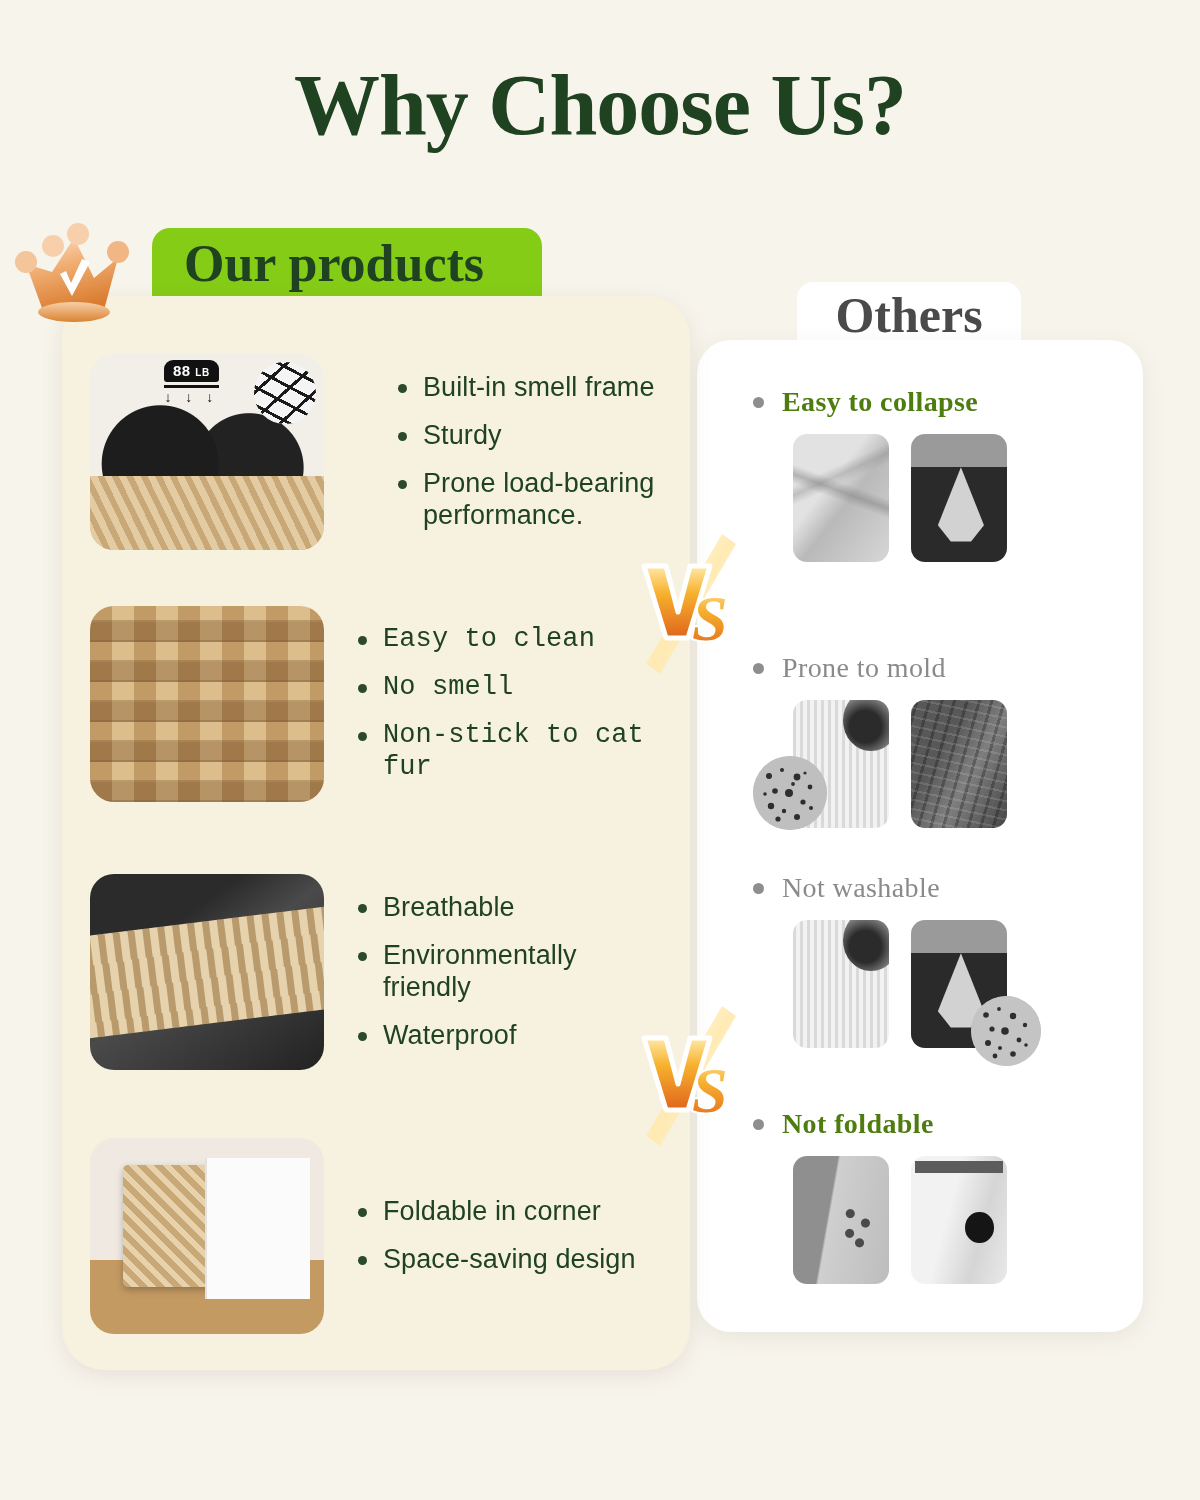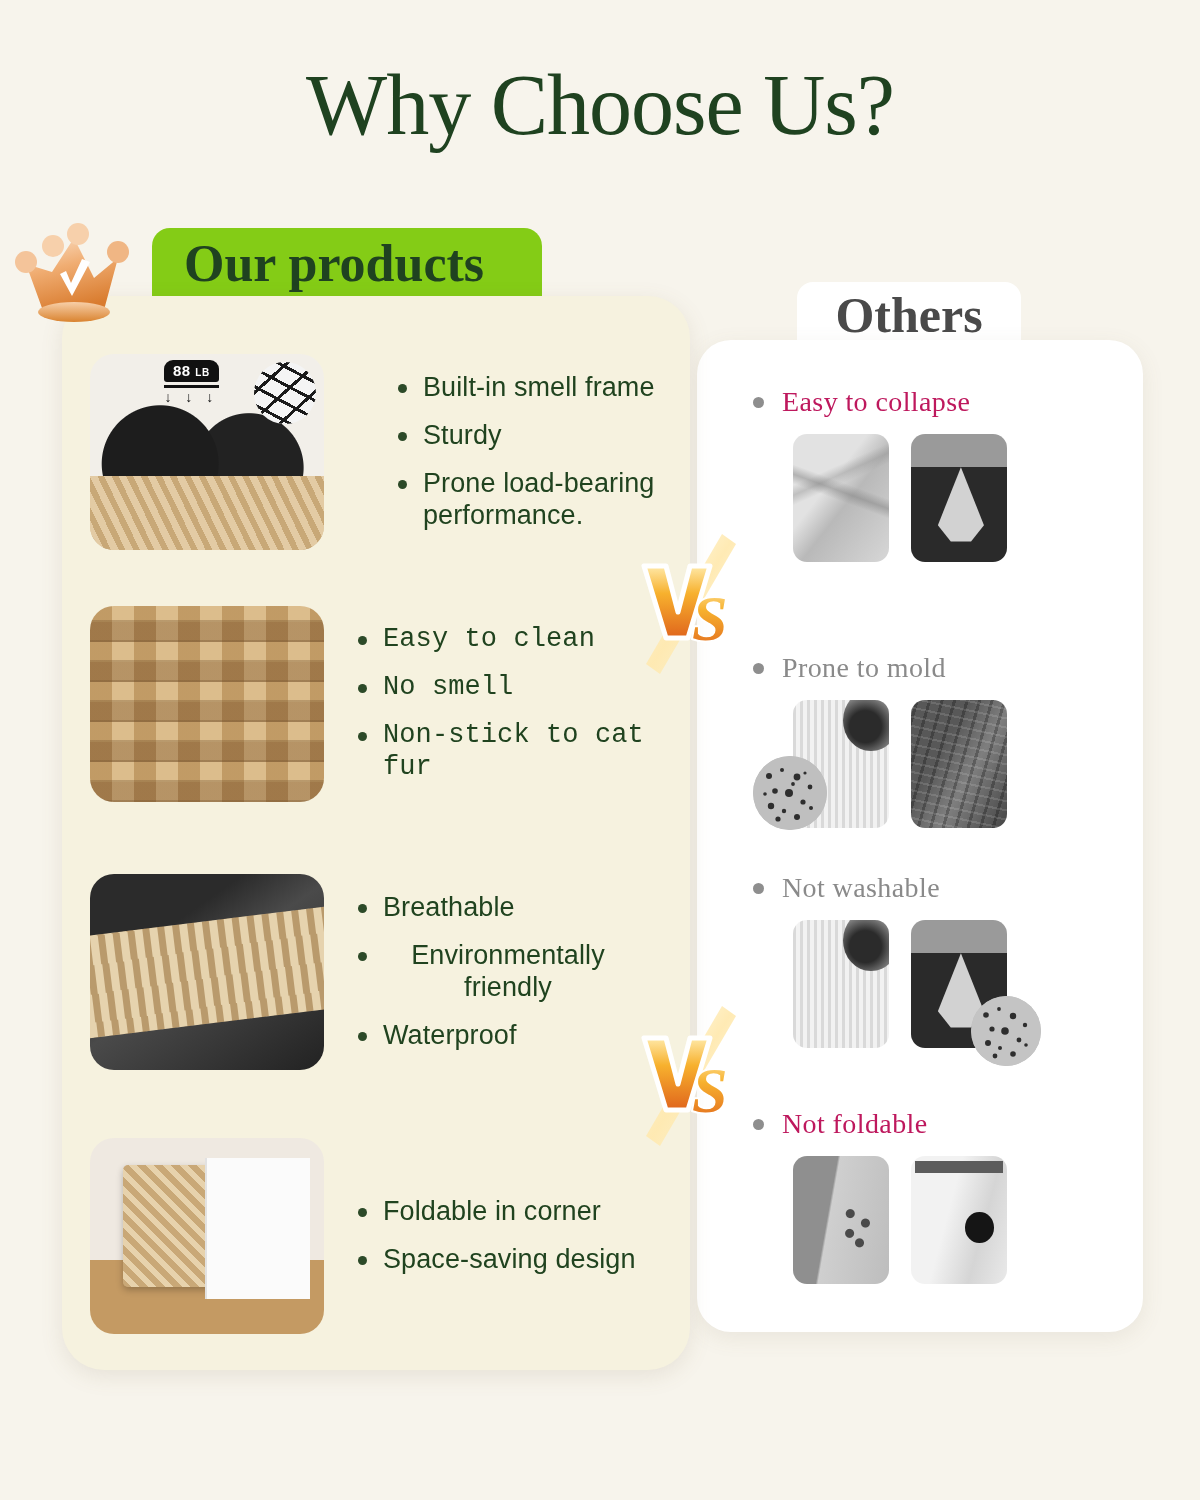--- a/index.html
+++ b/index.html
@@ -14,21 +14,21 @@
   }
 
   
   .page-title {
     position: absolute;
     top: 62px;
     left: 0;
     width: 1200px;
     text-align: center;
     font-family: "Liberation Serif", serif;
-    font-weight: normal;
+    font-weight: bold;
     font-size: 86px;
     letter-spacing: -1px;
     color: #1f4220;
     line-height: 1;
   }
 
   
   .ours-tab {
     position: absolute;
     left: 152px;
@@ -155,23 +155,23 @@
   }
   .oli .dot {
     width: 11px; height: 11px;
     border-radius: 50%;
     background: #8e8e8e;
     margin-right: 18px;
     flex: none;
   }
   .olabel {
     font-family: "Liberation Serif", serif;
-    font-weight: normal;
+    font-weight: bold;
     font-size: 28px;
-    color: #be185d;
+    color: #4d7c0f;
     letter-spacing: .4px;
     white-space: nowrap;
   }
   .olabel.thin { font-weight: normal; color: #8a8a8a; }
 
   .oimgs { display: flex; margin-left: 96px; gap: 22px; position: relative; }
   .othumb {
     width: 96px;
     height: 128px;
     border-radius: 14px;
@@ -558,21 +558,21 @@
         <span class="dot"></span>
         <span>No smell</span>
       </div>
       <div class="pli">
         <span class="dot"></span>
         <span>Non-stick to cat fur</span>
       </div>
     </div>
   </div>
 
-  <div class="prow" style="top:578px;text-align:center;">
+  <div class="prow" style="top:578px;">
     <div class="pthumb">
       <div class="tex-steam"></div>
     </div>
     <div class="plist">
       <div class="pli">
         <span class="dot"></span>
         <span>Breathable</span>
       </div>
       <div class="pli">
         <span class="dot"></span>

